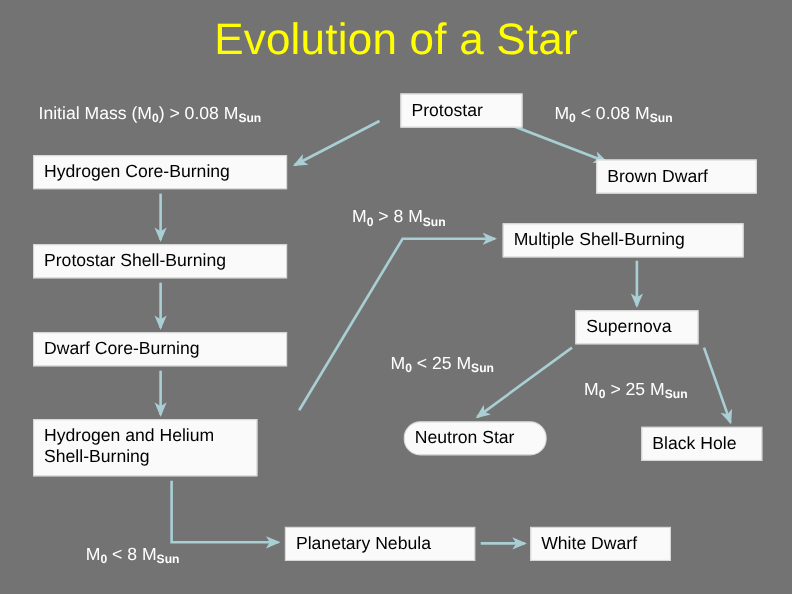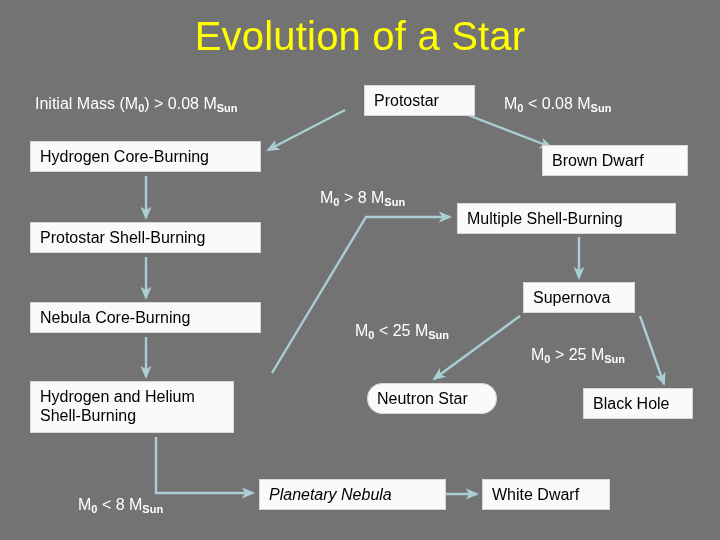--- a/index.html
+++ b/index.html
@@ -92,26 +92,26 @@
       <polyline points="437,494 477,494" fill="none" stroke="#a9ced4" stroke-width="2.4" stroke-linejoin="miter" stroke-linecap="butt" marker-end="url(#ah)"></polyline>
     </svg>
 
   <div id="nodes">
       <div class="node" style="left: 364px; top: 85px; width: 111px; height: 31px;">Protostar</div>
       <div class="node" style="left: 30px; top: 141px; width: 231px; height: 31px;">Hydrogen Core-Burning</div>
       <div class="node" style="left: 542px; top: 145px; width: 146px; height: 31px;">Brown Dwarf</div>
       <div class="node" style="left: 457px; top: 203px; width: 219px; height: 31px;">Multiple Shell-Burning</div>
       <div class="node" style="left: 30px; top: 222px; width: 231px; height: 31px;">Protostar Shell-Burning</div>
       <div class="node" style="left: 523px; top: 282px; width: 112px; height: 31px;">Supernova</div>
-      <div class="node" style="left: 30px; top: 302px; width: 231px; height: 31px;">Nebula Core-Burning</div>
+      <div class="node" style="left: 30px; top: 302px; width: 231px; height: 31px;">Dwarf Core-Burning</div>
       <div class="node" style="left: 367px; top: 383px; width: 130px; height: 31px; border-radius: 15px;">Neutron Star</div>
       <div class="node" style="left: 30px; top: 381px; width: 204px; height: 52px;">Hydrogen and Helium
 Shell-Burning</div>
       <div class="node" style="left: 583px; top: 388px; width: 110px; height: 31px;">Black Hole</div>
-      <div class="node" style="left: 259px; top: 479px; width: 187px; height: 31px; font-style: italic;">Planetary Nebula</div>
+      <div class="node" style="left: 259px; top: 479px; width: 173px; height: 31px;">Planetary Nebula</div>
       <div class="node" style="left: 482px; top: 479px; width: 128px; height: 31px;">White Dwarf</div>
     </div>
   <div id="labels">
       <div class="label" style="left: 35px; top: 94px;"><span>Initial Mass (M</span><sub>0</sub><span>) &gt; 0.08 M</span><sub>Sun</sub></div>
       <div class="label" style="left: 504px; top: 94px;"><span>M</span><sub>0</sub><span> &lt; 0.08 M</span><sub>Sun</sub></div>
       <div class="label" style="left: 320px; top: 188px;"><span>M</span><sub>0</sub><span> &gt; 8 M</span><sub>Sun</sub></div>
       <div class="label" style="left: 355px; top: 321px;"><span>M</span><sub>0</sub><span> &lt; 25 M</span><sub>Sun</sub></div>
       <div class="label" style="left: 531px; top: 345px;"><span>M</span><sub>0</sub><span> &gt; 25 M</span><sub>Sun</sub></div>
       <div class="label" style="left: 78px; top: 495px;"><span>M</span><sub>0</sub><span> &lt; 8 M</span><sub>Sun</sub></div>
     </div>

